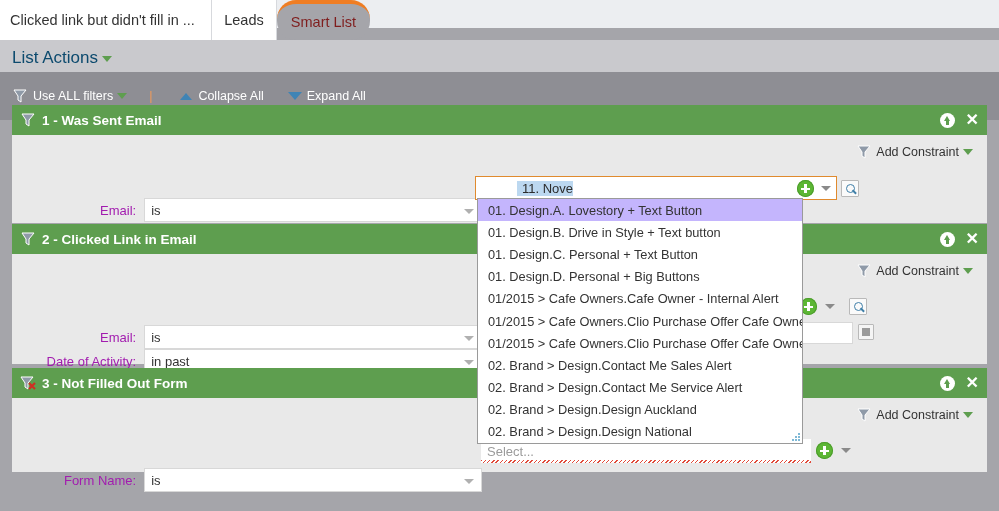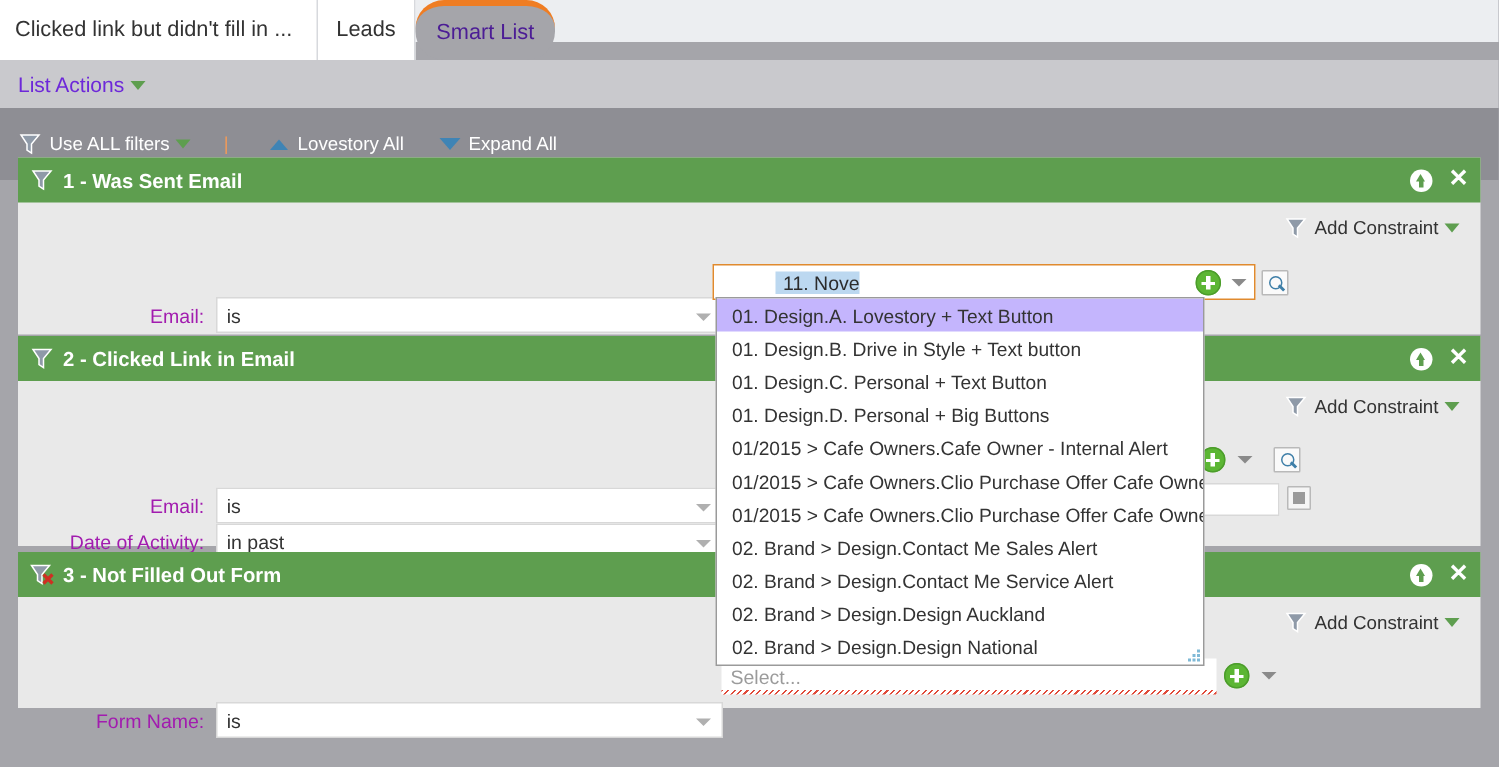--- a/index.html
+++ b/index.html
@@ -12,26 +12,26 @@
   }
   .app{position:absolute;left:0;top:0;width:999px;height:511px;}
 
   
   .tabbar{position:absolute;left:0;top:0;width:999px;height:28px;background:#eceef1;}
   .tab{position:absolute;top:0;height:40px;display:flex;align-items:center;justify-content:center;
        font-size:14.5px;color:#333;box-sizing:border-box;white-space:nowrap;}
   .tab.inactive{background:#ffffff;border-right:1px solid #d7d9dd;}
   .tab#tab0{left:0;width:212px;padding-left:10px;justify-content:flex-start;}
   .tab#tab1{left:212px;width:65px;}
-  .tab.active{background:#a5a5aa;color:#4c1d95;border-top:4px solid #ef7d23;border-radius:19px;}
+  .tab.active{background:#a5a5aa;color:#7f1d1d;border-top:4px solid #ef7d23;border-radius:19px;}
   .tab#tab2{left:277px;width:93px;}
 
   
   .actionsbar{position:absolute;left:0;top:40px;width:999px;height:32px;background:#c9c9cd;}
-  .actions-label{position:absolute;left:12px;top:8px;font-size:14px;color:#6d28d9;}
+  .actions-label{position:absolute;left:12px;top:8px;font-size:17px;color:#0c4a6e;}
   .caret-green{display:inline-block;width:0;height:0;border-left:5px solid transparent;
      border-right:5px solid transparent;border-top:6px solid #5e9e4f;vertical-align:middle;margin-left:4px;}
 
   
   .filterbar{position:absolute;left:0;top:72px;width:999px;height:48px;background:#8e8e94;
      display:flex;align-items:center;color:#fff;font-size:12.5px;}
   .fb-item{display:flex;align-items:center;margin-left:12px;white-space:nowrap;}
   .fb-sep{margin-left:22px;color:#ef9a5a;}
   .fb-item.collapse{margin-left:28px;}
   .fb-item.expand{margin-left:24px;}
@@ -134,21 +134,21 @@
         <svg width="16" height="14" viewBox="0 0 16 14">
             <path d="M2 1 L14 1 L9 7 L9 13 L6 11 L6 7 Z" fill="#8f9aa8" stroke="#ffffff" stroke-width="1"></path>
           </svg>
       </span>
       <span>Use ALL filters</span>
       <span class="caret-green"></span>
     </div>
     <div class="fb-sep">|</div>
     <div class="fb-item collapse">
       <span class="tri-up"></span>
-      <span>Lovestory All</span>
+      <span>Collapse All</span>
     </div>
     <div class="fb-item expand">
       <span class="tri-down"></span>
       <span>Expand All</span>
     </div>
   </div>
 
   <div class="panel" style="top:105px;height:118px;">
     <div class="panel-head">
       <span class="funnel">

